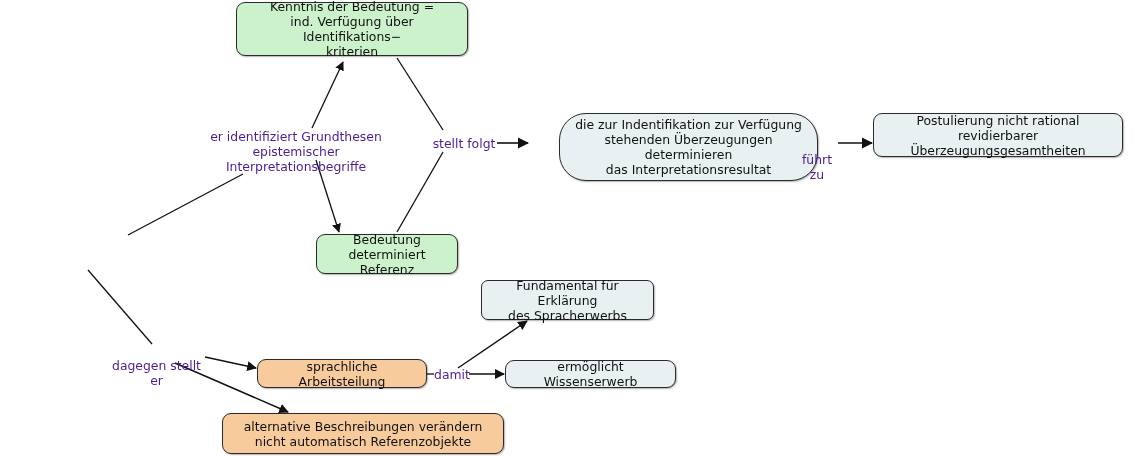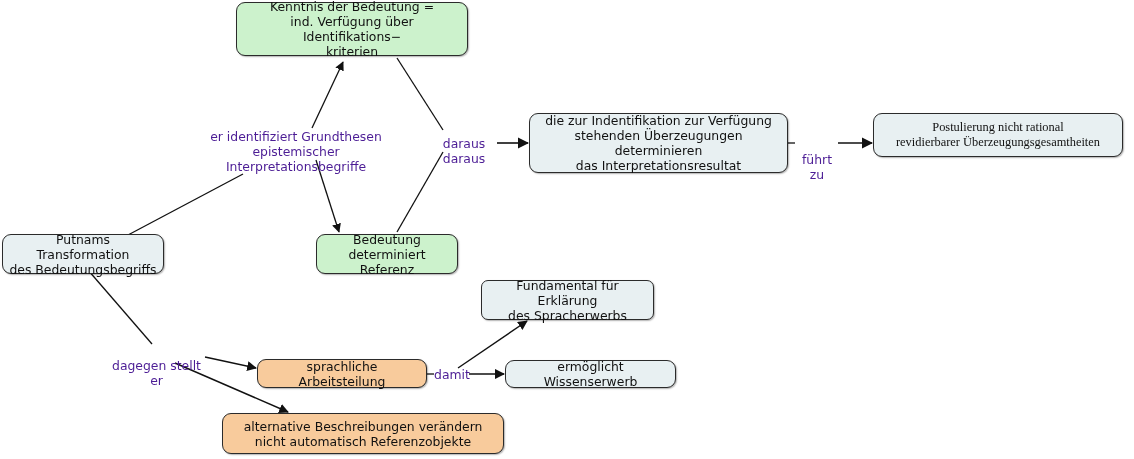--- a/index.html
+++ b/index.html
@@ -90,47 +90,45 @@
 
     <line x1="469" y1="374" x2="504" y2="374" stroke="#111111" stroke-width="1.5" marker-end="url(#arrow)"></line>
 
     <line x1="458" y1="368" x2="527" y2="321" stroke="#111111" stroke-width="1.4" marker-end="url(#arrow)"></line>
   </svg>
 
   <div class="node green" style="left:236px; top:2px; width:232px; height:54px;">Kenntnis der Bedeutung =
 ind. Verfügung über Identifikations−
 kriterien</div>
 
-  <div class="node blue" style="left:2px; top:234px; width:162px; height:40px;">Putnams Transformation
-des Bedeutungsbegriffs</div>
 
   <div class="node green" style="left:280px; top:234px; width:142px; height:40px;margin-left:36px;">Bedeutung determiniert
 Referenz</div>
 
-  <div class="node blue" style="left:529px; top:113px; width:259px; height:60px;">die zur Indentifikation zur Verfügung
+  <div class="node blue" style="left:559px; top:113px; width:259px; height:68px;border-radius:27px;">die zur Indentifikation zur Verfügung
 stehenden Überzeugungen determinieren
 das Interpretationsresultat</div>
 
-  <div class="node blue" style="left:873px; top:113px; width:250px; height:44px;font-family:Liberation Serif, serif;">Postulierung nicht rational
+  <div class="node blue" style="left:873px; top:113px; width:250px; height:44px;">Postulierung nicht rational
 revidierbarer Überzeugungsgesamtheiten</div>
 
   <div class="node blue" style="left:481px; top:280px; width:173px; height:40px;border-radius:7px;">Fundamental für Erklärung
 des Spracherwerbs</div>
 
   <div class="node blue" style="left:505px; top:360px; width:171px; height:28px;">ermöglicht Wissenserwerb</div>
 
   <div class="node orange" style="left:257px; top:359px; width:170px; height:29px;">sprachliche Arbeitsteilung</div>
 
   <div class="node orange" style="left:222px; top:413px; width:282px; height:41px;">alternative Beschreibungen verändern
 nicht automatisch Referenzobjekte</div>
 
   <div class="link-label" style="left:190px; top:129px; width:212px;">er identifiziert Grundthesen
 epistemischer Interpretationsbegriffe</div>
 
-  <div class="link-label" style="left:428px; top:136px; width:72px;">daraus daraus</div>
+  <div class="link-label" style="left:428px; top:136px; width:72px;">stellt folgt</div>
 
   <div class="link-label" style="left:793px; top:136px; width:48px;margin-top:16px;">führt zu</div>
 
   <div class="link-label" style="left:104px; top:358px; width:105px;">dagegen stellt er</div>
 
   <div class="link-label" style="left:432px; top:367px; width:40px;">damit</div>
 
 </div>
 
 </body></html>

